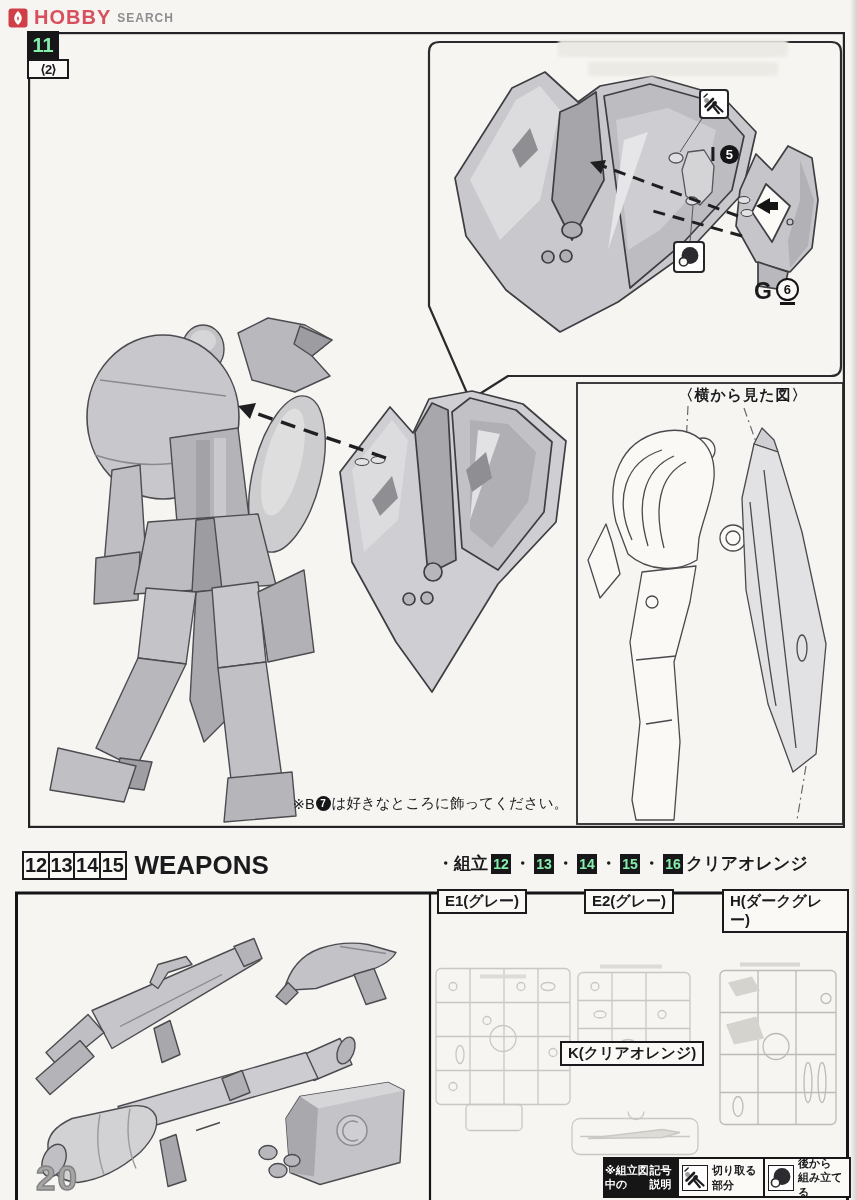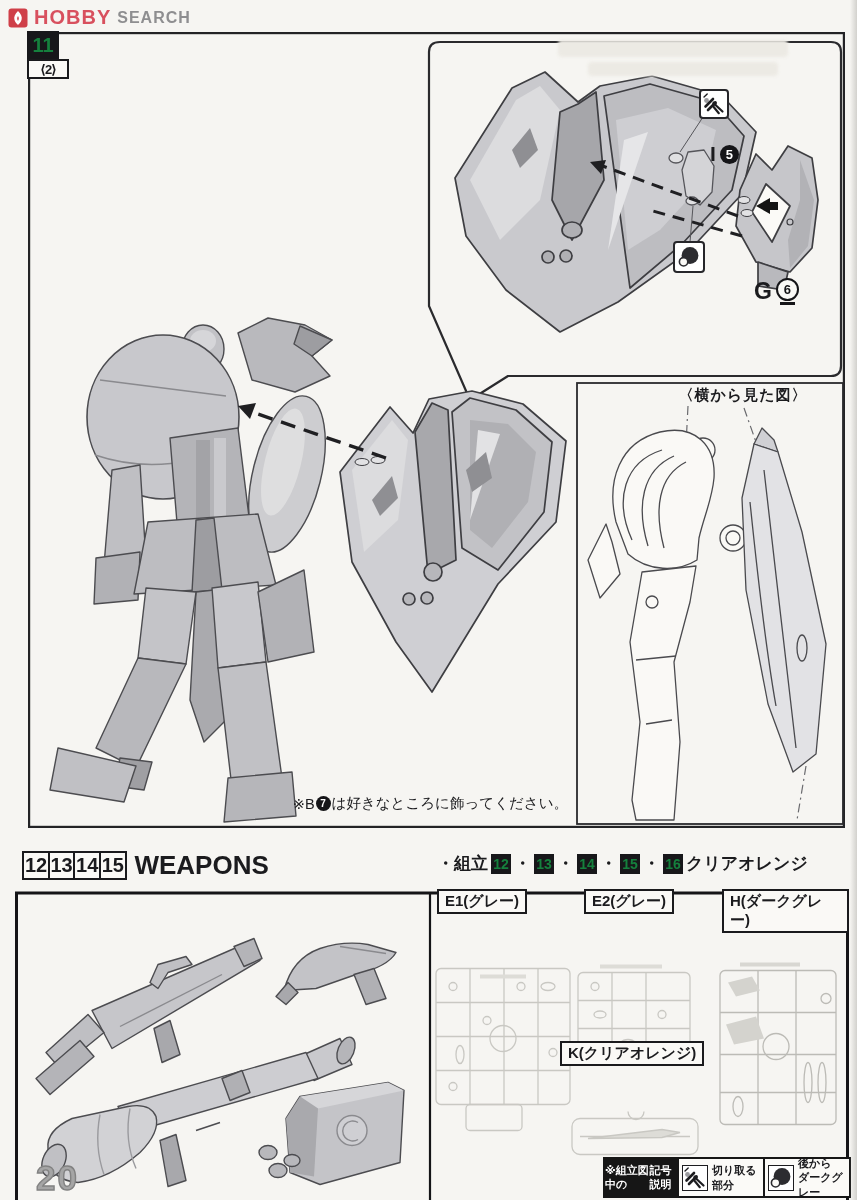--- a/index.html
+++ b/index.html
@@ -7,28 +7,28 @@
     position:relative;width:857px;height:1200px;overflow:hidden;
     background:#f6f5f2;color:#1b1b1e;
     font-family:"Liberation Sans","DejaVu Sans",sans-serif;
   }
   .scan-edge{position:absolute;right:0;top:0;width:7px;height:100%;
     background:linear-gradient(to left,#d2d1cd,rgba(210,209,205,0));}
   
   .brand{position:absolute;left:8px;top:6px;display:flex;align-items:center;gap:6px;}
   .brand-icon{width:20px;height:20px;display:block;}
   .brand-hobby{font-size:20px;font-weight:bold;color:#d8505e;letter-spacing:1px;}
-  .brand-search{font-size:16px;font-weight:bold;color:#8e8e90;letter-spacing:1px;}
+  .brand-search{font-size:12px;font-weight:bold;color:#8e8e90;letter-spacing:1px;}
   
   .sec{position:absolute;box-sizing:border-box;}
   .sec-art{position:absolute;left:0;top:0;width:100%;height:100%;display:block;}
   .step11{left:28px;top:32px;width:817px;height:796px;}
   .bottom{left:15px;top:845px;width:834px;height:408px;}
   
-  .chip-black{background:#17171a;color:#15803d;display:inline-flex;align-items:center;
+  .chip-black{background:#17171a;color:#86efac;display:inline-flex;align-items:center;
     justify-content:center;font-weight:bold;text-align:center;}
   .chip-white{background:#faf9f6;border:2.4px solid #1a1a1d;color:#1a1a1d;
     display:inline-flex;align-items:center;justify-content:center;font-weight:bold;box-sizing:border-box;}
   .step-chip{position:absolute;left:-1px;top:-1px;width:32px;height:28px;font-size:20px;}
   .variant-chip{position:absolute;left:-1px;top:27px;width:42px;height:20px;font-size:13px;
     border-width:2px;letter-spacing:-1px;}
   
   .circ{display:inline-flex;align-items:center;justify-content:center;border-radius:50%;
     font-weight:bold;line-height:1;}
   .circ-filled{background:#151518;color:#fff;}
@@ -384,19 +384,19 @@
         <div>切り取る</div>
         <div>部分</div>
       </div>
     </div>
     <div class="legend-cell">
       <svg class="legend-icon" viewBox="0 0 24 24">
         <use href="#sym-later" width="24" height="24"></use>
       </svg>
       <div class="legend-text">
         <div>後から</div>
-        <div>ダークグレー</div>
+        <div>組み立てる</div>
       </div>
     </div>
   </div>
 
   <div class="scan-edge"></div>
 </div>
 
 </body></html>

